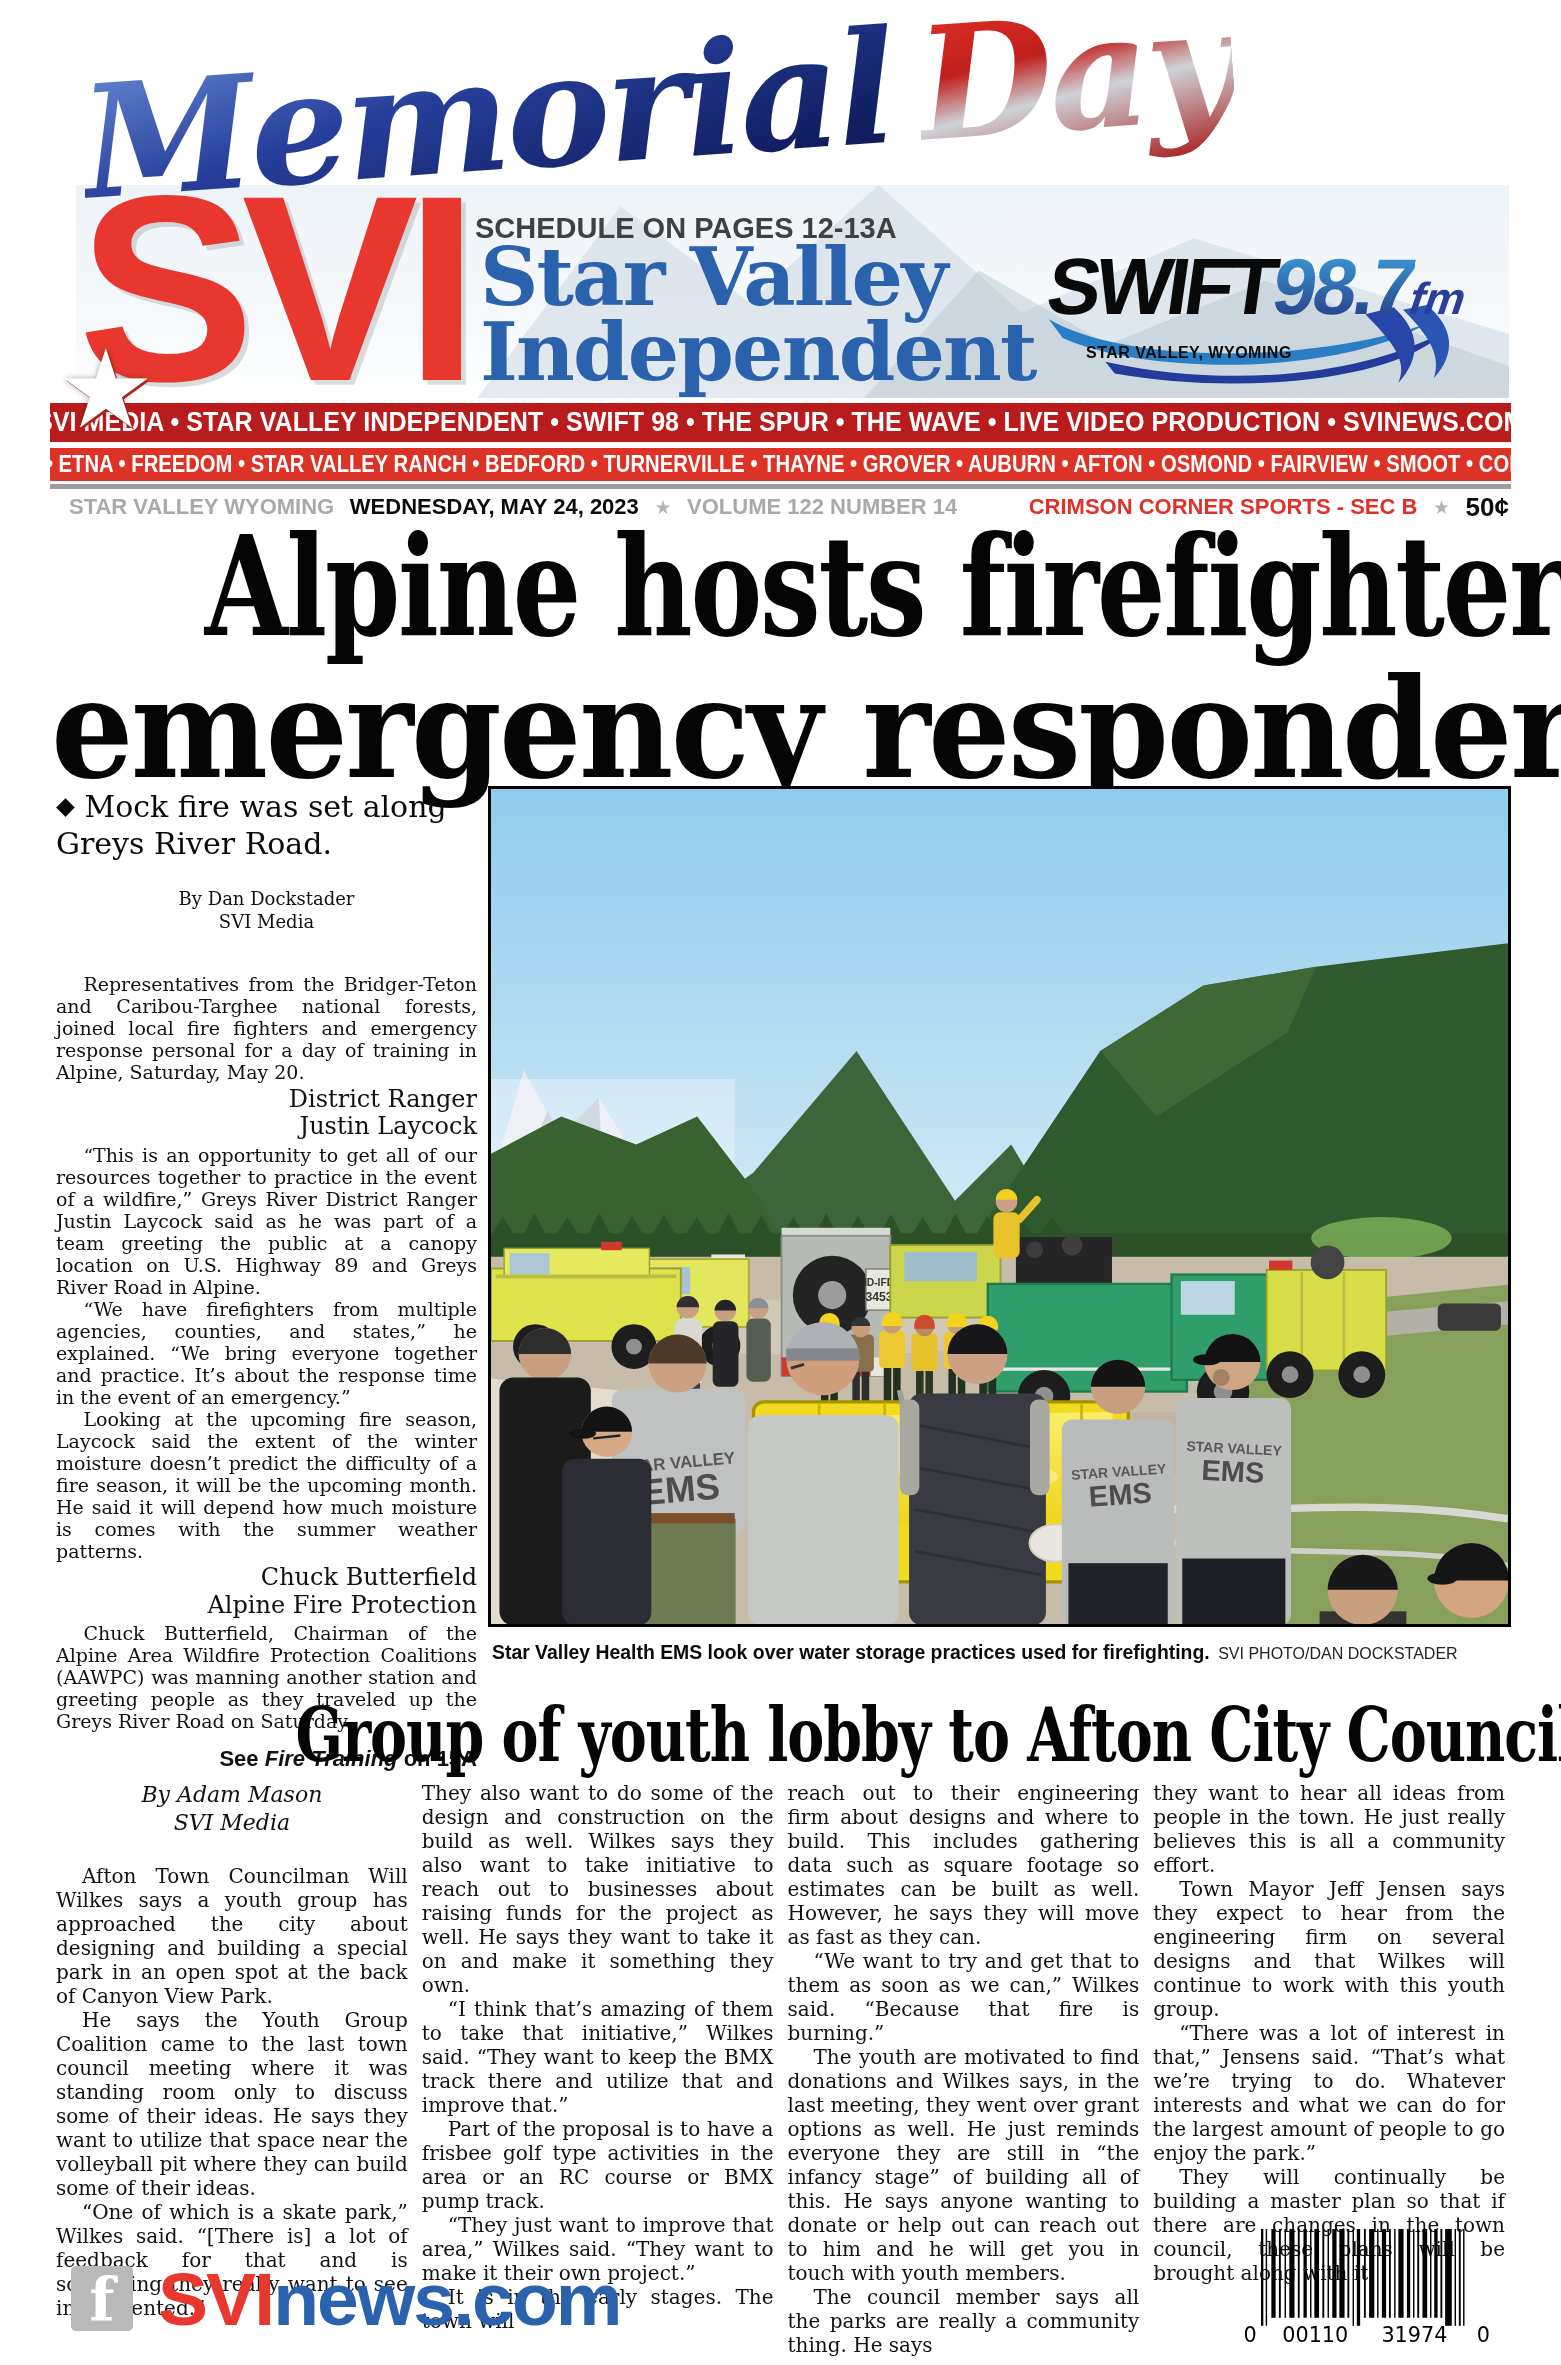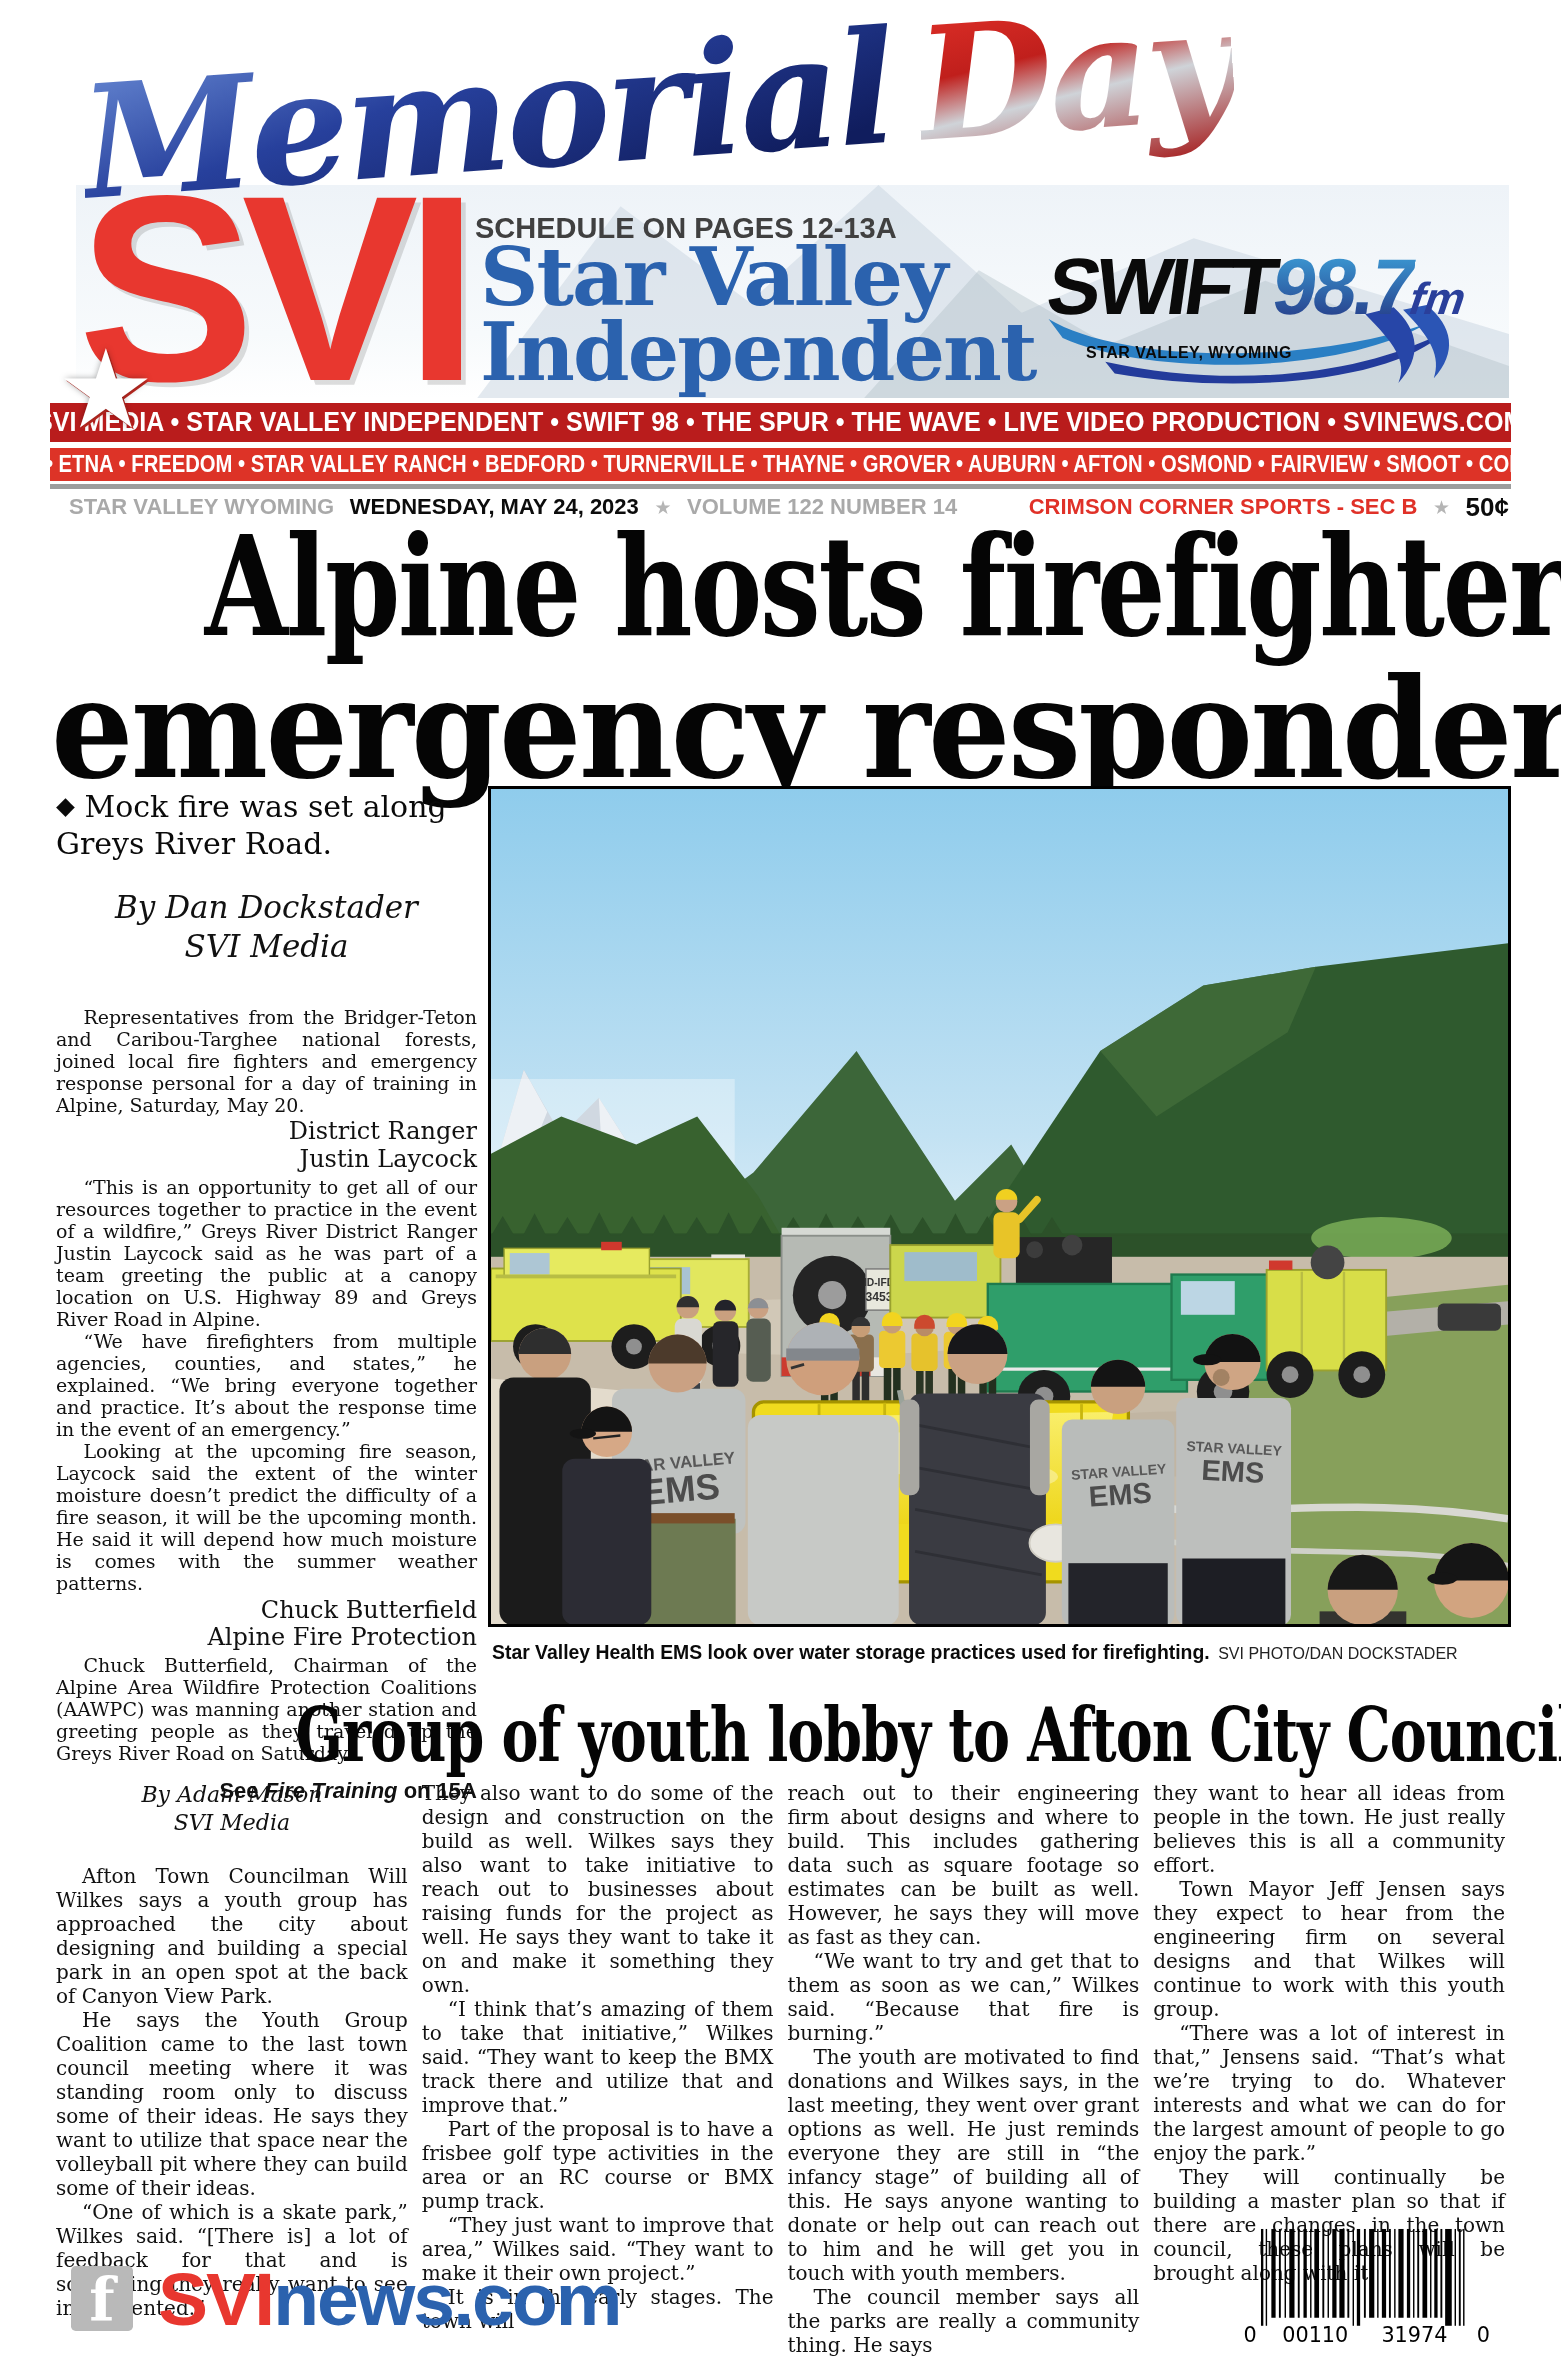--- a/index.html
+++ b/index.html
@@ -60,21 +60,21 @@
   .dl-left,.dl-right{display:flex;align-items:center;gap:8px;}
 
   
   .hl1{position:absolute;top:516px;left:0;right:0;text-align:center;font-weight:bold;color:#050505;
        font-size:138px;line-height:142px;letter-spacing:-2.8px;}
 
   
   .leftcol{position:absolute;top:789px;left:56px;width:421px;}
   .deck{font-size:30px;line-height:1.22;color:#0a0a0a;margin:0 0 26px 0;}
   .deck .dia{font-size:24.6px;position:relative;top:-2.8px;font-family:"DejaVu Sans",sans-serif;}
-  .byline{text-align:center;font-style:italic;font-size:31px;line-height:1.25;margin-bottom:40px;}
+  .byline{text-align:center;font-size:18px;line-height:1.25;margin-bottom:40px;}
   .leftcol p.body{font-size:19px;line-height:22px;text-align:justify;margin:0;text-indent:27.4px;}
   .subhead{text-align:right;font-weight:normal;font-size:24px;line-height:1.14;margin:2.8px 0 2.8px 0;}
   .jump{text-align:right;font-family:"Liberation Sans",sans-serif;font-weight:bold;font-size:22px;margin-top:14px;}
   .jump i{font-style:italic;}
 
   
   .photo-wrap{position:absolute;top:786px;left:488px;width:1023px;height:841px;
        border:3.3px solid #000;box-sizing:border-box;background:#bcd9ec;}
   .photo-wrap svg{display:block;width:100%;height:100%;}
   .caption{position:absolute;top:1641px;left:492px;width:1017px;font-family:"Liberation Sans",sans-serif;}

